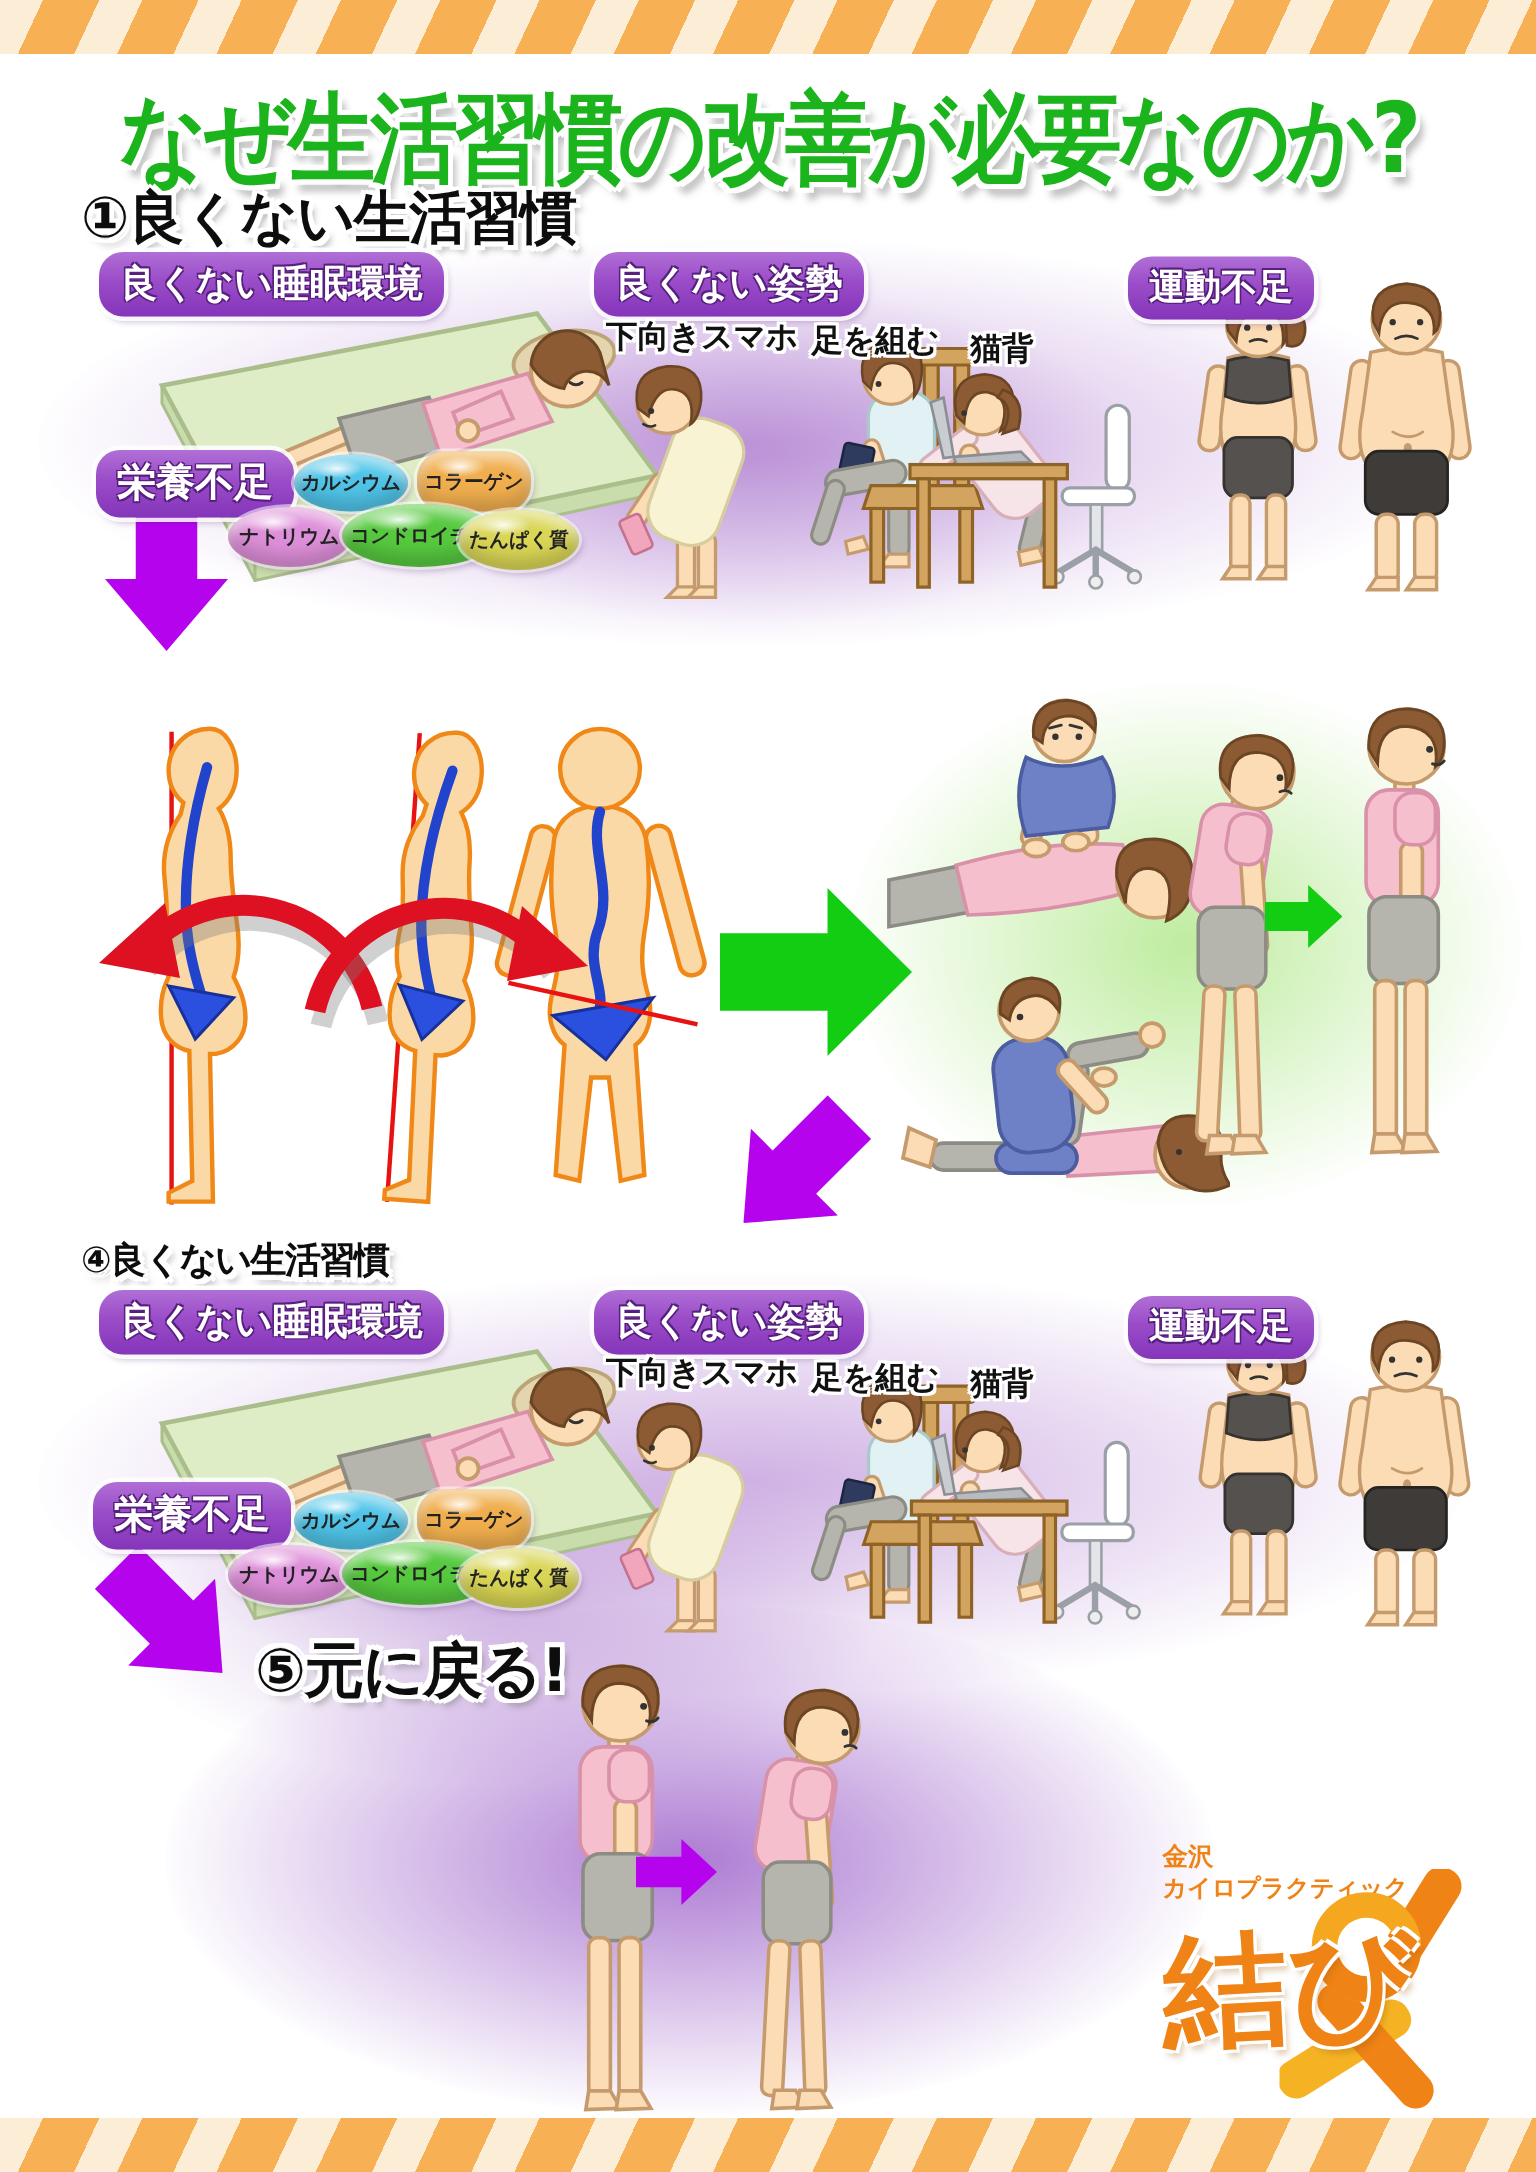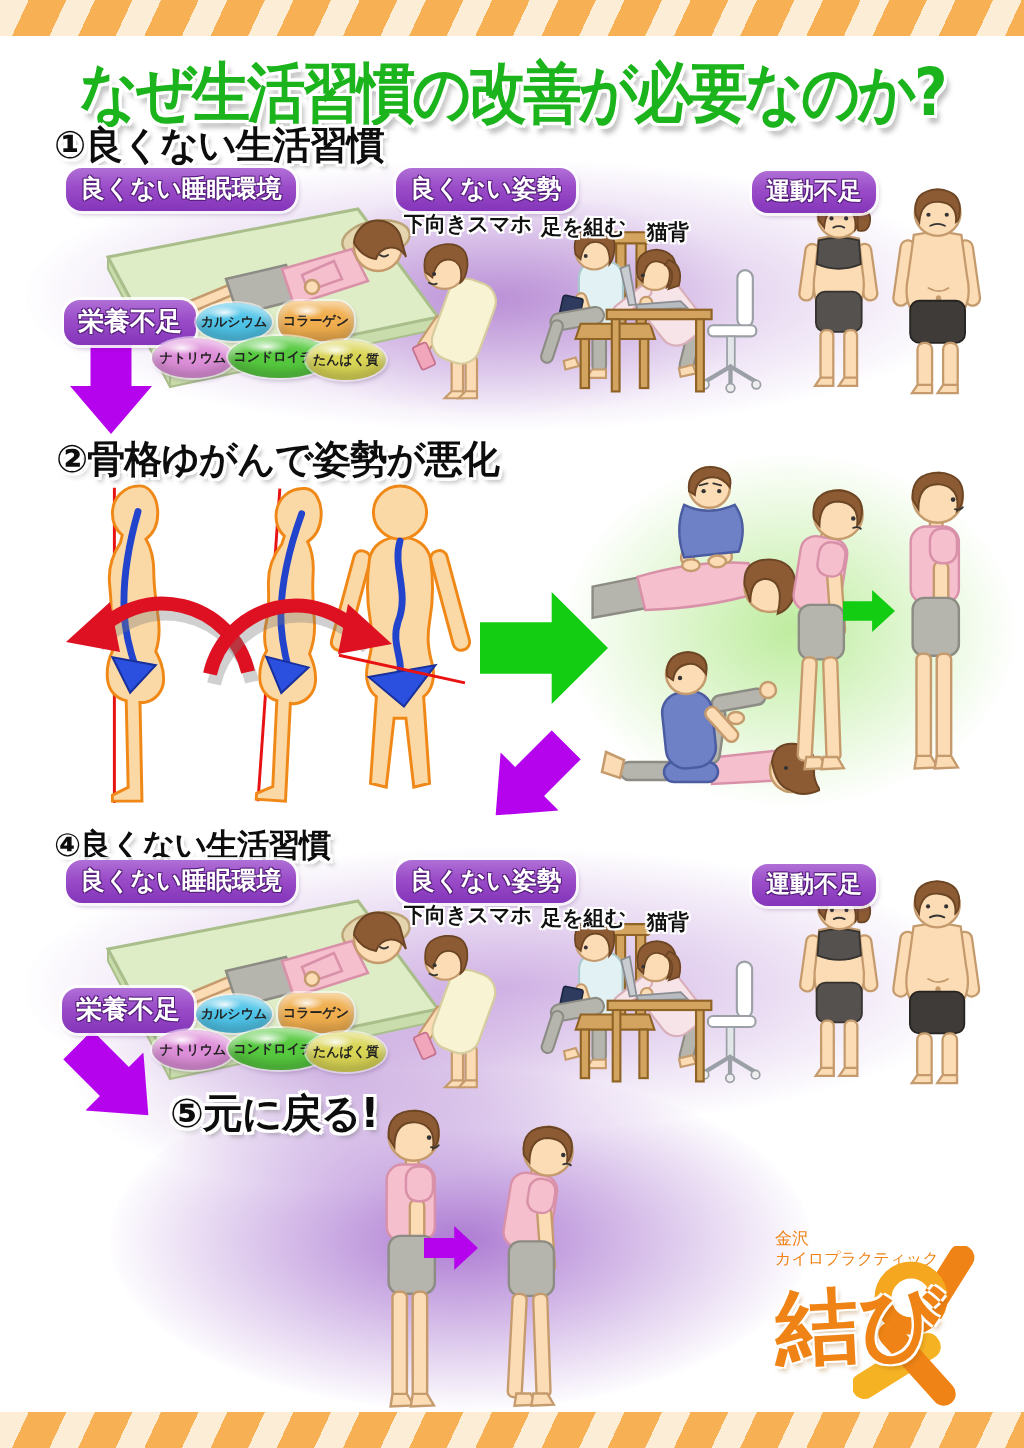--- a/index.html
+++ b/index.html
@@ -80,21 +80,21 @@
   .mat{fill:#DEEDC6;stroke:#A9BE8B;stroke-width:3;}
   .mats{fill:#C9DCAB;stroke:#A9BE8B;stroke-width:2;}
   .spine{fill:none;stroke:#2244CC;stroke-width:7;stroke-linecap:round;}
   .pelvis{fill:#2B50E0;stroke:#18309A;stroke-width:2;}
   .redline{stroke:#E81212;stroke-width:3;}
   .redarc{fill:none;stroke:#DD1122;stroke-width:14;}
   .redhead{fill:#DD1122;}
   .shadowarc{fill:none;stroke:rgba(120,120,120,.35);stroke-width:14;}
   
   .logo{position:absolute;left:775px;top:1228px;width:220px;height:180px;z-index:3;}
-  .logo-city,.logo-clinic{color:var(--logo-orange);font-weight:400;line-height:1.25;white-space:nowrap;}
+  .logo-city,.logo-clinic{color:var(--logo-orange);font-weight:700;line-height:1.25;white-space:nowrap;}
   .logo-city{font-size:17px;}
   .logo-clinic{font-size:16px;}
   .logo-mark{
     position:absolute;left:0;top:40px;font-size:84px;font-weight:900;white-space:nowrap;
     color:var(--logo-orange);transform:rotate(-3deg);
     text-shadow:-2px -2px 0 #fff,2px -2px 0 #fff,-2px 2px 0 #fff,2px 2px 0 #fff,3px 5px 4px rgba(160,90,10,.3);
   }
   .logo-knot{position:absolute;left:78px;top:18px;}
 </style>
 </head>
@@ -356,21 +356,20 @@
 
   <span class="badge" style="left:64px;top:300px;font-size:26px">栄養不足</span>
   <div class="pill n0" style="left:196px;top:303px;width:76px;height:38px">カルシウム</div>
   <div class="pill n1" style="left:278px;top:301px;width:76px;height:40px">コラーゲン</div>
   <div class="pill n2" style="left:152px;top:338px;width:82px;height:40px">ナトリウム</div>
   <div class="pill n3" style="left:228px;top:336px;width:104px;height:42px">コンドロイチン</div>
   <div class="pill n4" style="left:306px;top:340px;width:80px;height:40px">たんぱく質</div>
 
   <div class="arr arr-down" style="left:70px;top:334px;width:82px;height:100px"></div>
 
-  <div class="h-black" style="left:56px;top:434px;font-size:38px">②骨格ゆがんで姿勢が悪化</div>
   <svg class="fig" style="left:50px;top:478px;width:180px;height:330px">
       <use href="#silside"></use>
     </svg>
   <svg class="fig" style="left:195px;top:480px;width:180px;height:328px">
       <use href="#silside" transform="rotate(4 90 300)"></use>
     </svg>
   <svg class="fig" style="left:318px;top:482px;width:165px;height:320px">
       <use href="#silfront"></use>
     </svg>
   <svg class="fig" style="left:58px;top:572px;width:200px;height:115px">
@@ -391,21 +390,21 @@
   <svg class="fig" style="left:765px;top:468px;width:108px;height:315px">
       <use href="#standslouch"></use>
     </svg>
   <svg class="fig" style="left:876px;top:462px;width:106px;height:318px">
       <use href="#standstraight"></use>
     </svg>
   <div class="arr arr-right small-green" style="left:843px;top:590px;width:52px;height:42px"></div>
 
   <div class="arr arr-down rot45" style="left:490px;top:730px;width:82px;height:100px"></div>
 
-  <div class="h-black" style="left:54px;top:824px;font-size:32px">④良くない生活習慣</div>
+  <div class="h-black" style="left:54px;top:824px;font-size:24px">④良くない生活習慣</div>
   <span class="badge" style="left:66px;top:860px">良くない睡眠環境</span>
   <span class="badge" style="left:396px;top:860px">良くない姿勢</span>
   <span class="badge" style="left:752px;top:864px;font-size:24px">運動不足</span>
   <span class="sublabel" style="left:404px;top:901px">下向きスマホ</span>
   <span class="sublabel" style="left:541px;top:904px">足を組む</span>
   <span class="sublabel" style="left:647px;top:908px">猫背</span>
 
   <svg class="fig" style="left:90px;top:857px;width:360px;height:230px">
       <use href="#sleeper"></use>
     </svg>

